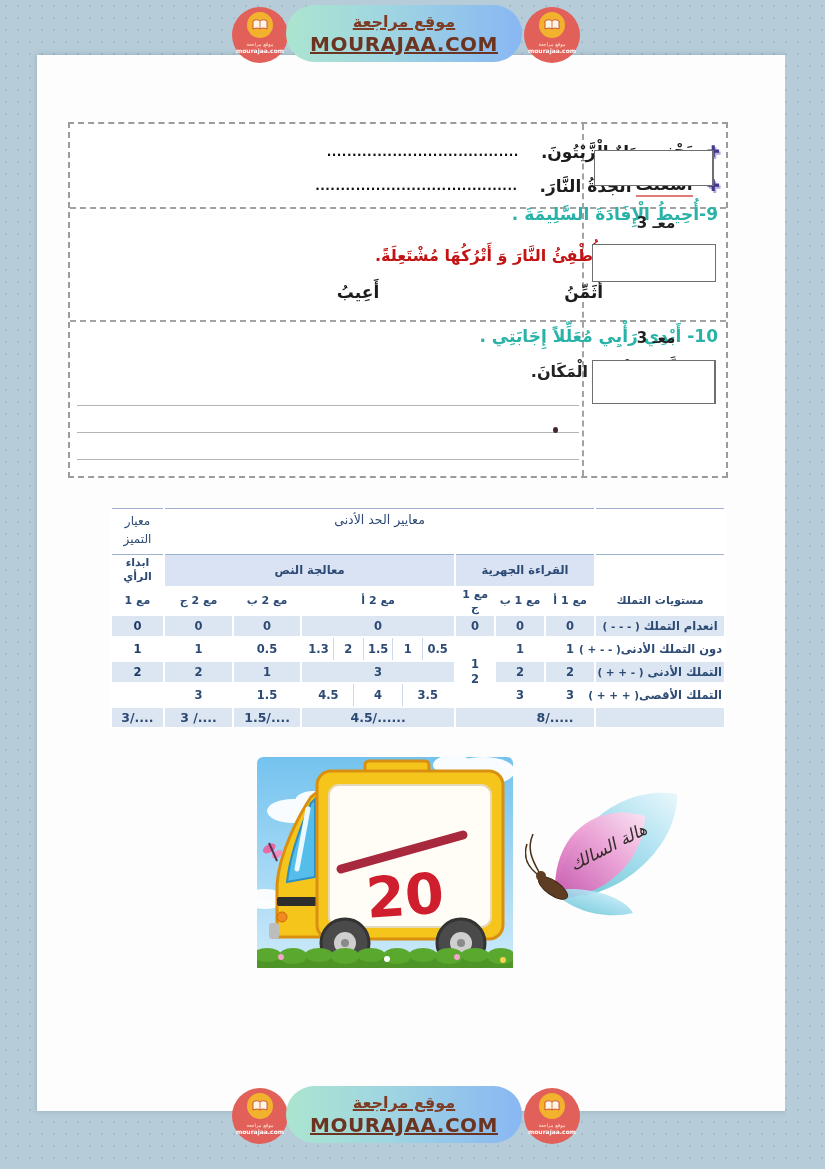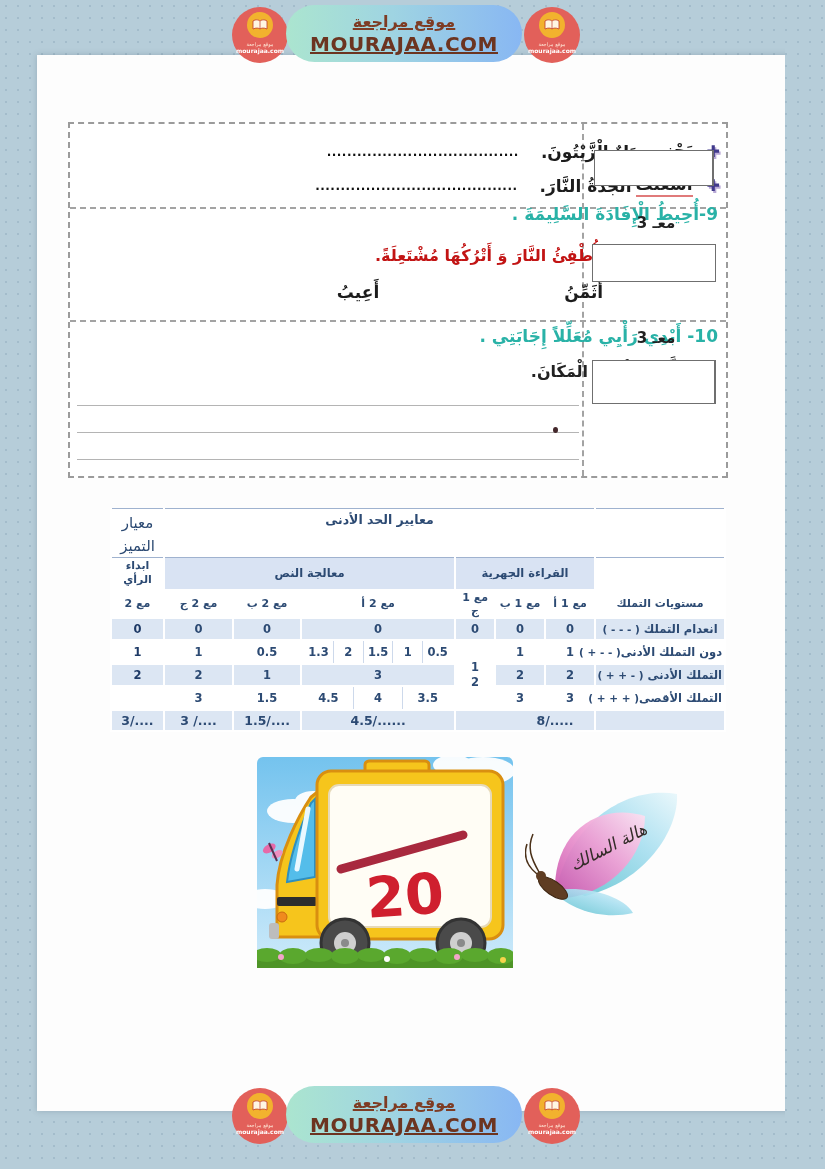--- a/index.html
+++ b/index.html
@@ -99,22 +99,22 @@
 
   
   .rubric{position:absolute;left:110px;top:508px;}
   table.rub{border-collapse:collapse;table-layout:fixed;width:614px;direction:rtl;
     color:#2c4a73;}
   table.rub td{
     border-left:2px solid #fff;border-right:2px solid #fff;border-bottom:2px solid #fff;
     text-align:center;vertical-align:middle;font-size:11px;padding:0 2px;box-sizing:border-box;
   }
   tr.rowA td{height:46px;background:#fff;border-top:1.5px solid #9fb2cf;border-bottom:1.5px solid #9fb2cf;vertical-align:top;padding-top:3px;}
-  tr.rowA td.main-h{font-size:12.5px;font-weight:700;}
-  tr.rowA td.exc-h{font-size:15px;line-height:1.5;}
+  tr.rowA td.main-h{font-size:12.5px;font-weight:400;}
+  tr.rowA td.exc-h{font-size:12px;line-height:1.5;}
   tr.rowB td{height:32px;background:#d9e3f3;font-size:11.5px;font-weight:600;}
   tr.rowB td.wcell{background:#fff;}
   tr.rowB td.op-h{background:#fff;font-size:11px;line-height:1.3;font-weight:600;}
   tr.rowC td{height:24px;background:#fff;font-weight:600;}
   tr.d td{height:22px;font-weight:600;font-size:11.5px;}
   tr.shade td{background:#dce6f3;}
   tr.plain td{background:#fff;}
   td.lbl{text-align:right;padding-right:3px;font-size:10.5px;white-space:nowrap;}
   .signs{direction:ltr;unicode-bidi:isolate;font-size:10.5px;}
   td.exc{font-size:15px;font-weight:bold;color:#1e3a66;}
@@ -236,21 +236,21 @@
         <td class="op-h">ابداء الرأي</td>
       </tr>
       <tr class="rowC">
         <td class="lbl">مستويات التملك</td>
         <td>مع 1 أ</td>
         <td>مع 1 ب</td>
         <td>مع 1 ج</td>
         <td>مع 2 أ</td>
         <td>مع 2 ب</td>
         <td>مع 2 ج</td>
-        <td>مع 2</td>
+        <td>مع 1</td>
       </tr>
       <tr class="d shade">
         <td class="lbl"><span>انعدام التملك</span> <span class="signs">( - - - )</span></td>
         <td>0</td>
         <td>0</td>
         <td>0</td>
         <td>0</td>
         <td>0</td>
         <td>0</td>
         <td class="exc">0</td>

